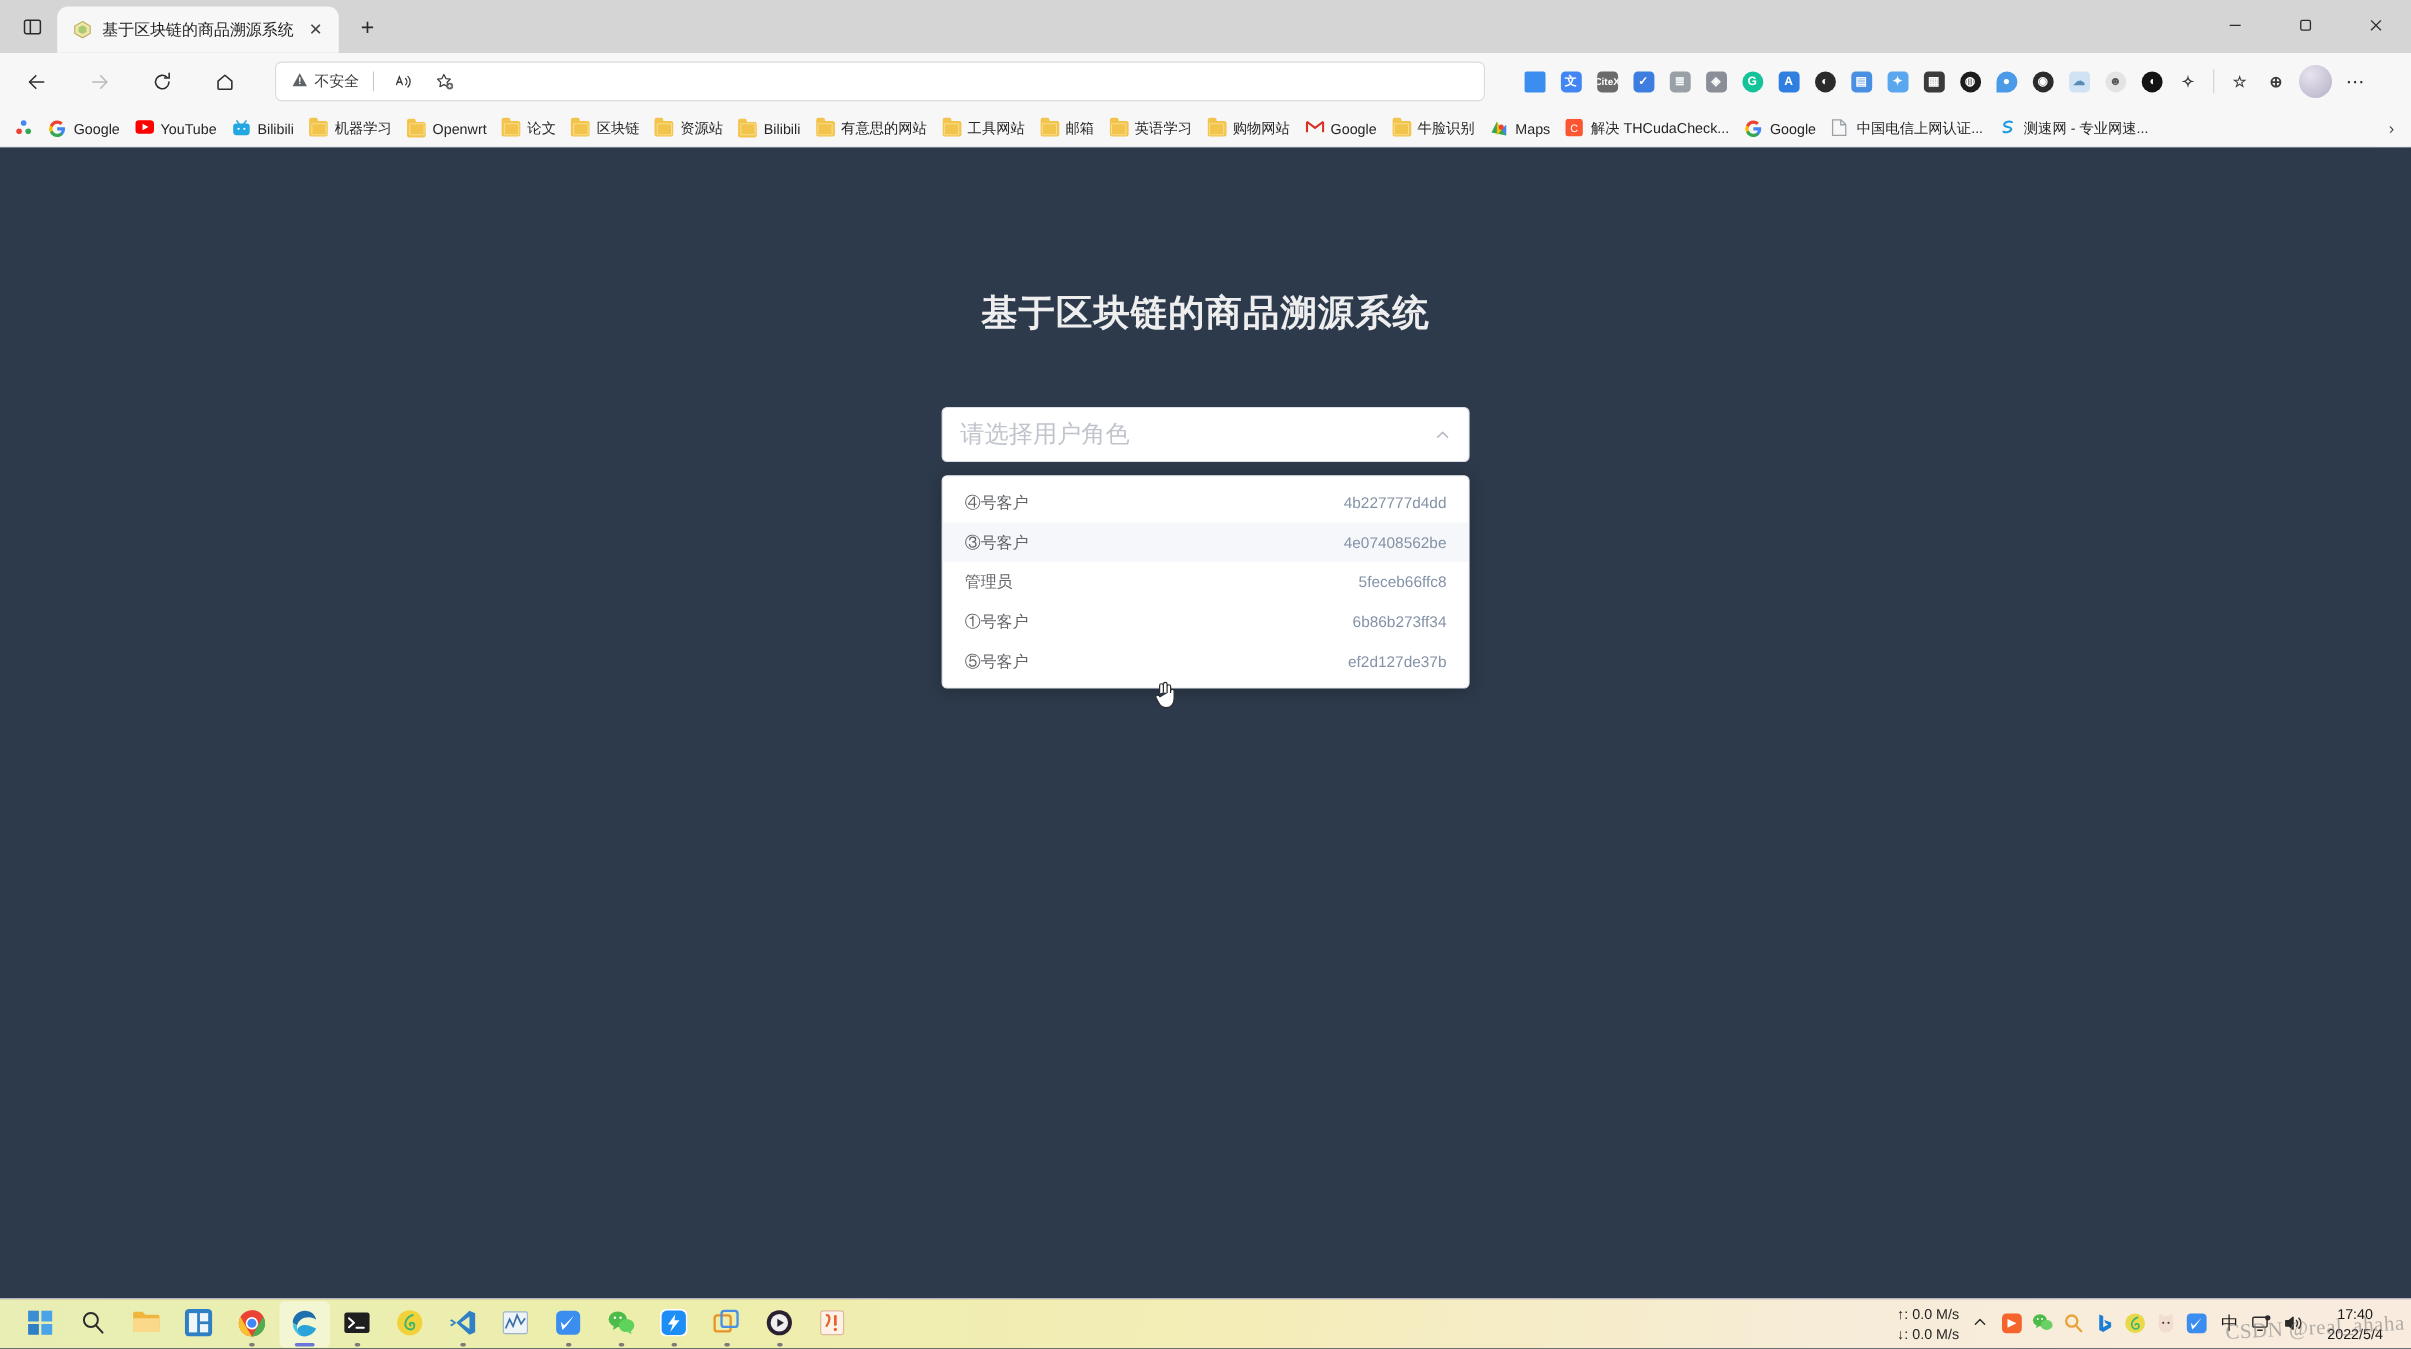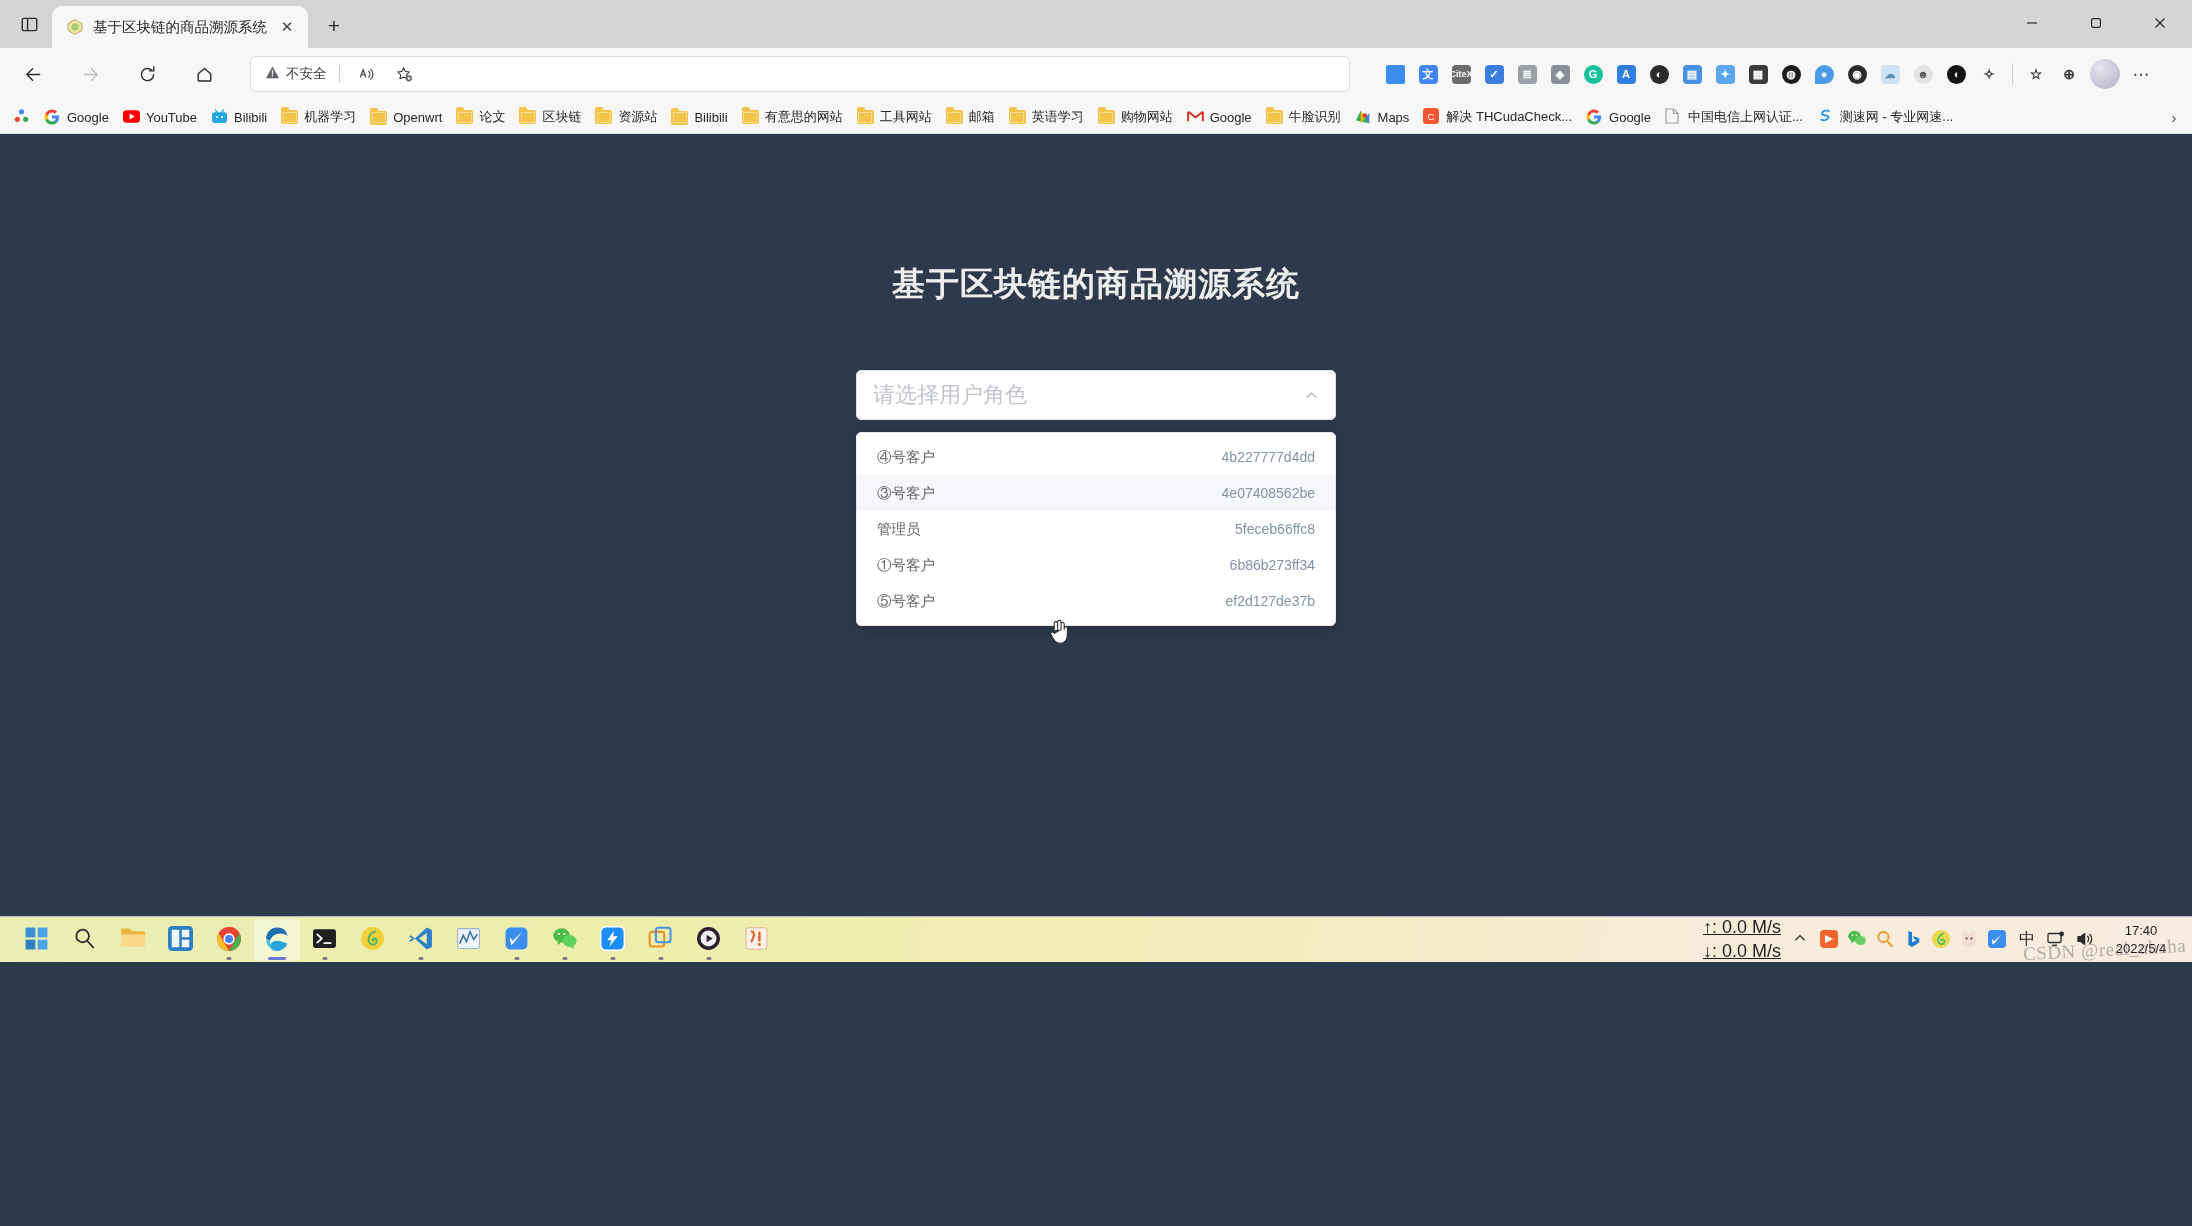--- a/index.html
+++ b/index.html
@@ -2,21 +2,21 @@
 <html><head>
 <meta charset="utf-8">
 <style>
   * { box-sizing: border-box; margin: 0; padding: 0; }
   html, body {
     width: 2192px; height: 1226px;
     overflow: hidden;
     font-family: "Liberation Sans", sans-serif;
     background: #2d3a4b;
   }
-  #root { position: relative; width: 2192px; height: 962px; }
+  #root { position: relative; width: 2192px; height: 1226px; }
 
   
   .browser {
     position: absolute; left: 0; top: 0; width: 2192px; height: 1180px;
     background: #d4d4d4;
   }
 
   
   .tabstrip {
     height: 48px; display: flex; align-items: flex-end;
@@ -199,22 +199,22 @@
   .tb-item.running::after {
     content: ""; position: absolute; bottom: 1px; left: 50%; transform: translateX(-50%);
     width: 5px; height: 3px; background: #7b7b7b; border-radius: 2px;
   }
   .tb-ico { width: 27px; height: 27px; position: relative; }
   .tb-right {
     margin-left: auto; display: flex; align-items: center; gap: 8px;
     padding-right: 14px; position: relative;
   }
   .net-speed {
-    font-size: 18px; color: #1f1f1f; line-height: 1.32; text-align: left;
-    white-space: nowrap; font-family: "Liberation Sans", sans-serif; text-decoration: underline;
+    font-size: 13px; color: #1f1f1f; line-height: 1.32; text-align: left;
+    white-space: nowrap; font-family: "Liberation Sans", sans-serif;
   }
   .tray-icons { display: flex; align-items: center; gap: 7px; }
   .tray-ico { width: 21px; height: 21px; position: relative; }
   .tray-ime { font-size: 16px; color: #1a1a1a; padding: 0 3px; }
   .clock {
     font-size: 13px; color: #1b1b1b; line-height: 1.32; text-align: center;
     min-width: 74px; white-space: nowrap;
   }
   .watermark {
     position: absolute; right: 6px; bottom: 2px;

